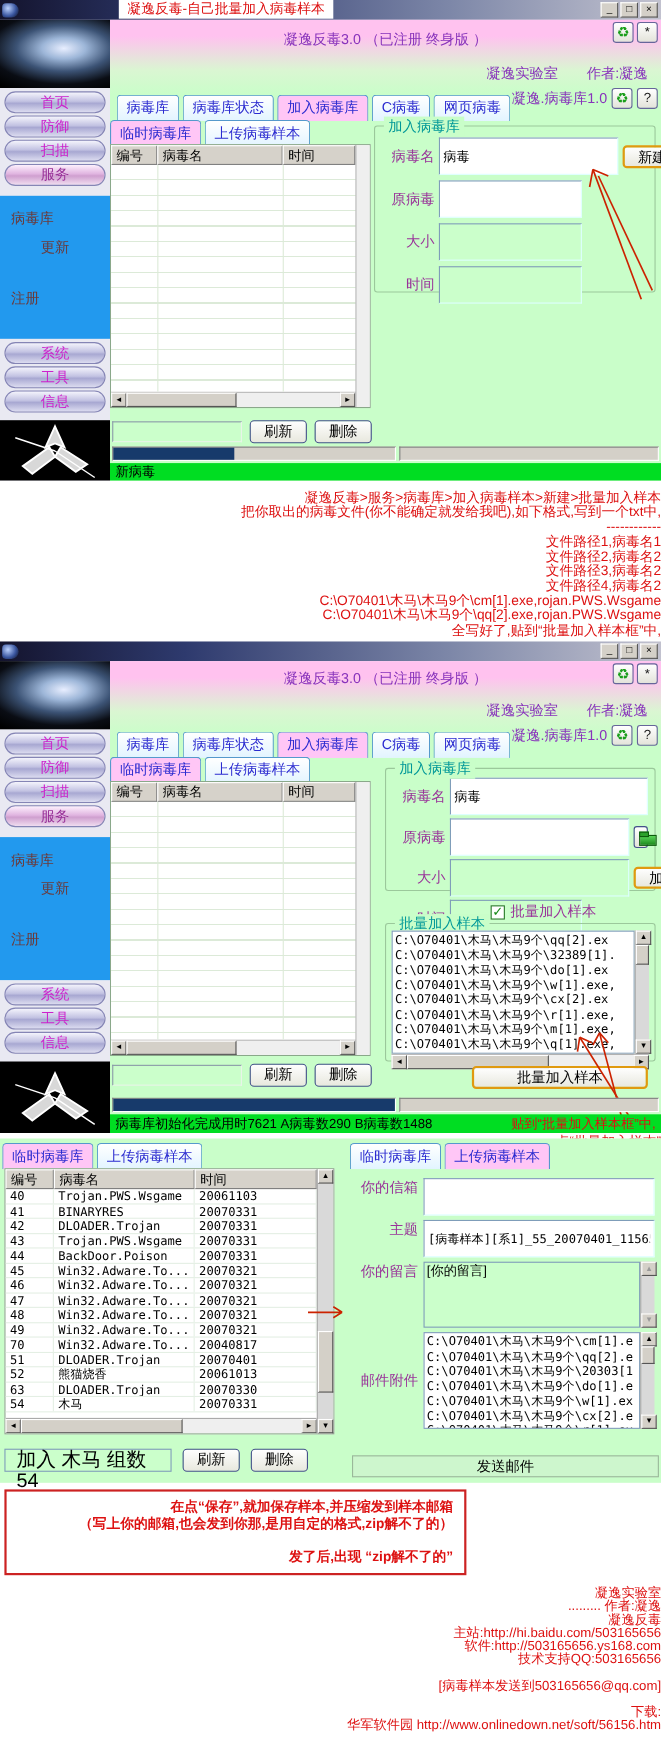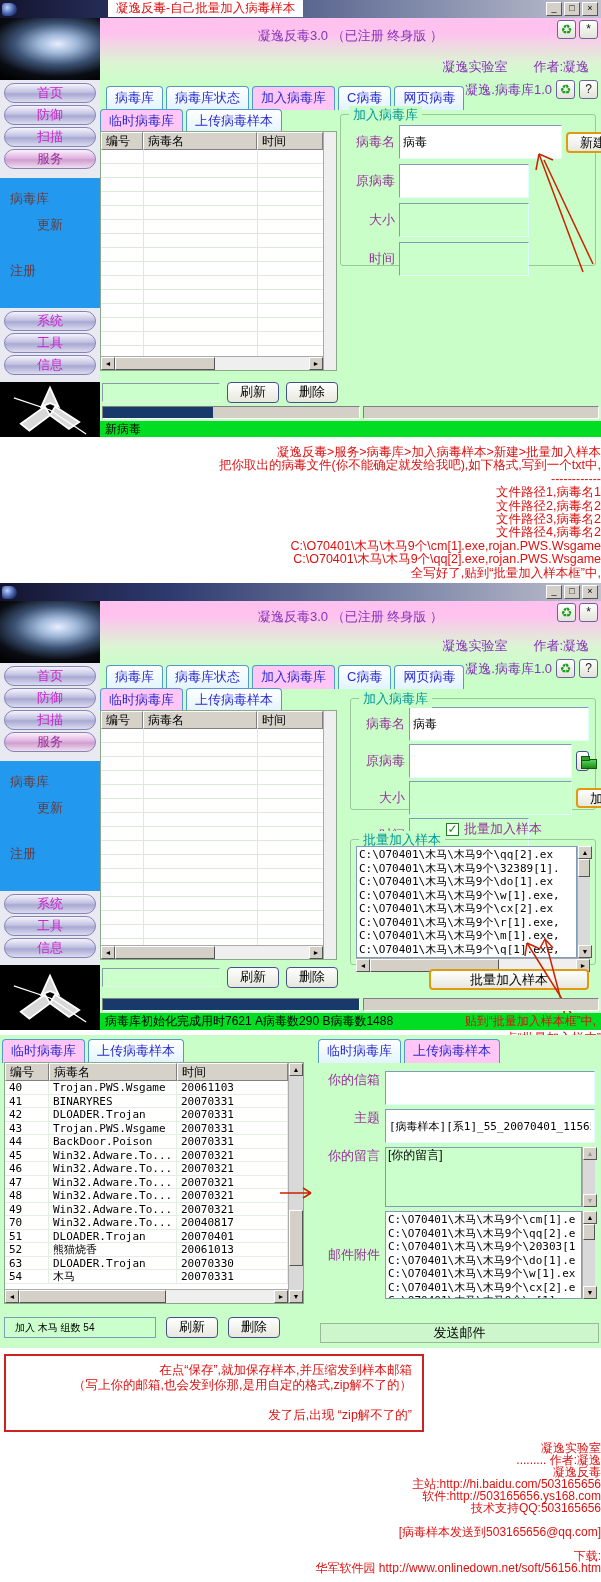--- a/index.html
+++ b/index.html
@@ -123,29 +123,29 @@
   #sec3 { position: relative; width: 601px; height: 313px; background: #c9fec9; }
   .panel { position: absolute; }
   .s3-table { position: absolute; border: 1px solid #8aa88a; background: #fff; display: flex; }
   .s3-main { flex: 1; display: flex; flex-direction: column; overflow: hidden; }
   .s3-rows { flex: 1; }
   .s3-tr { display: flex; height: 13.5px; font-family: "DejaVu Sans Mono", monospace;
     font-size: 11px; line-height: 13.5px; border-bottom: 1px solid #e4efe4; cursor: default; }
   .s3-td { padding: 0 4px; overflow: hidden; white-space: nowrap; border-right: 1px solid #e4efe4; }
   .c-id { width: 44px; flex: 0 0 auto; } .c-name { width: 128px; flex: 0 0 auto; } .c-time { flex: 1; }
   .info-box { border: 1px solid #7f9db9; background: #cbffcb; height: 21px; width: 152px;
-    font-size: 10px; line-height: 19px; padding-left: 10px; color: #000; }
+    font-size: 18px; line-height: 19px; padding-left: 10px; color: #000; }
   .mail-label { width: 62px; text-align: right; color: #993399; font-size: 13px; flex: 0 0 auto; }
   .mrow { display: flex; margin: 4px 4px 0 0; gap: 5px; }
   .send-btn { position: absolute; left: 2px; right: 0; height: 20px; background: #cdf6cd;
     border: 1px solid #9ab89a; font-size: 13px; color: #000; text-align: center; line-height: 18px; cursor: pointer; }
 
   #notice { margin: 6px 0 0 4px; width: 420px; border: 2px solid #cc2222; background: #fff;
     padding: 7px 10px; }
-  #notice .red-line { line-height: 15px; min-height: 15px; white-space: pre-wrap; }
+  #notice .red-line { line-height: 15px; min-height: 15px; white-space: pre-wrap; font-weight: bold; }
   #footer { margin: 10px 0 0 18px; }
   #footer .red-line { line-height: 12px; min-height: 12px; font-size: 12px; white-space: pre; }
 </style>
 </head>
 <body>
 
 <div class="win" id="w1" style="height:437px">
   <div class="titlebar">
     <div class="app-icon"></div>
     <div class="tb-label red-text">凝逸反毒-自己批量加入病毒样本</div>

